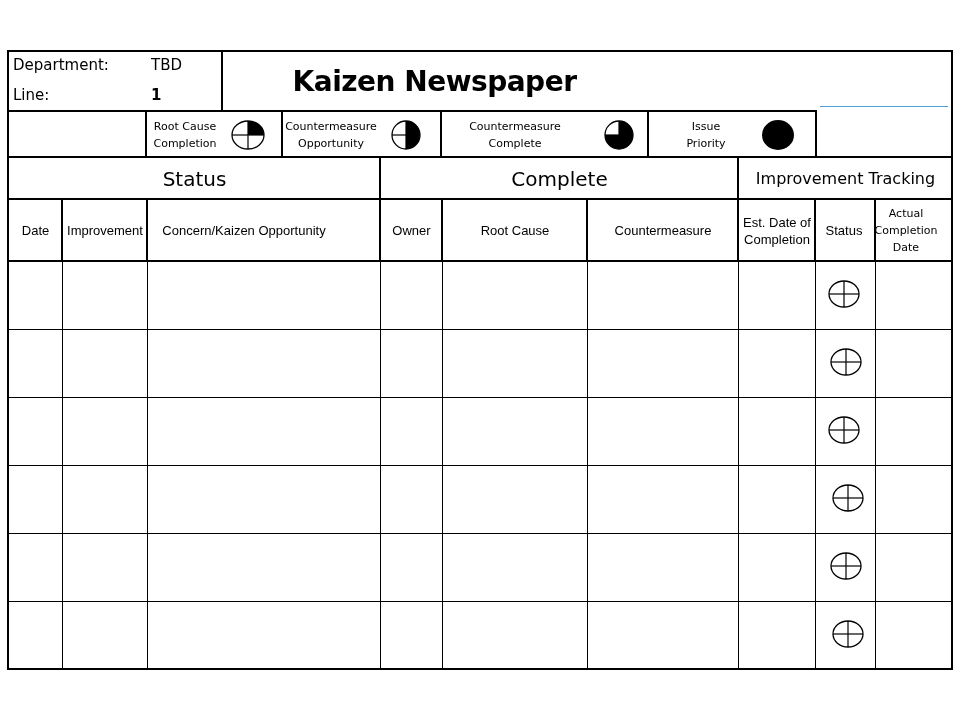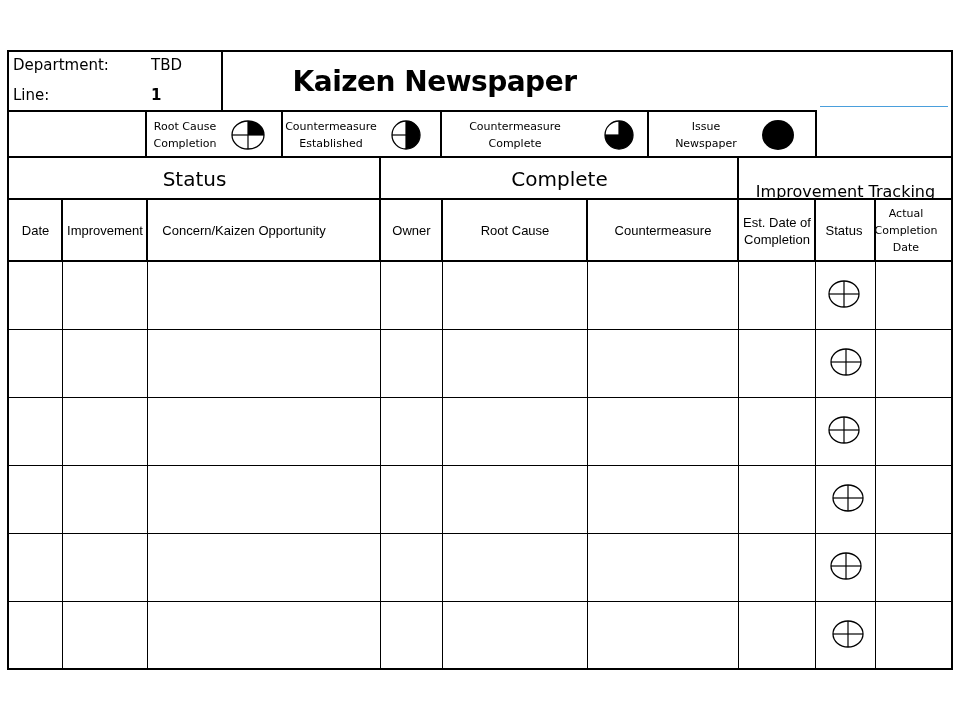--- a/index.html
+++ b/index.html
@@ -102,21 +102,21 @@
       <ellipse cx="17" cy="15" rx="16" ry="14" fill="none" stroke="#000" stroke-width="1.3"></ellipse>
       <line x1="1" y1="15" x2="33" y2="15" stroke="#000" stroke-width="1.2"></line>
       <line x1="17" y1="1" x2="17" y2="29" stroke="#000" stroke-width="1.2"></line>
     </svg>
   </span>
 </div>
 
 <div class="legend-cell" style="left:283px; width:158px;">
   <div class="legend-text" style="width:96px;">
     <div>Countermeasure</div>
-    <div>Established</div>
+    <div>Opportunity</div>
   </div>
   <span style="margin-left:12px; display:inline-block; width:30px; height:30px;">
     <svg width="30" height="30" viewBox="0 0 30 30">
       <path d="M15 1 A14 14 0 0 1 15 29 Z" fill="#000"></path>
       <circle cx="15" cy="15" r="14" fill="none" stroke="#000" stroke-width="1.3"></circle>
       <line x1="1" y1="15" x2="15" y2="15" stroke="#000" stroke-width="1.2"></line>
       <line x1="15" y1="1" x2="15" y2="29" stroke="#000" stroke-width="1.2"></line>
     </svg>
   </span>
 </div>
@@ -132,36 +132,36 @@
       <circle cx="15" cy="15" r="14" fill="none" stroke="#000" stroke-width="1.3"></circle>
       <line x1="1" y1="15" x2="15" y2="15" stroke="#000" stroke-width="1.2"></line>
       <line x1="15" y1="1" x2="15" y2="15" stroke="#000" stroke-width="1.2"></line>
     </svg>
   </span>
 </div>
 
 <div class="legend-cell" style="left:649px; width:166px;">
   <div class="legend-text" style="width:90px;padding-left:24px;">
     <div>Issue</div>
-    <div>Newspaper</div>
+    <div>Priority</div>
   </div>
   <span style="margin-left:22px; display:inline-block; width:34px; height:32px;">
     <svg width="34" height="32" viewBox="0 0 34 32">
       <ellipse cx="17" cy="16" rx="16" ry="15" fill="#000"></ellipse>
     </svg>
   </span>
 </div>
 
 <div class="logo">
   <div class="logo-line"></div>
 </div>
 
 <div class="section-header" style="left:9px; width:371px;">Status</div>
 <div class="section-header" style="left:381px; width:357px;">Complete</div>
-<div class="section-header small" style="left:739px; width:213px;margin-top:13px;">Improvement Tracking</div>
+<div class="section-header small" style="left:739px; width:213px;">Improvement Tracking</div>
 
 <div class="col-header" style="left:9px; width:53px;">Date</div>
 <div class="col-header" style="left:63px; width:84px;">Improvement</div>
 <div class="col-header" style="left:148px; width:192px;">Concern/Kaizen Opportunity</div>
 <div class="col-header" style="left:381px; width:61px;">Owner</div>
 <div class="col-header" style="left:443px; width:144px;">Root Cause</div>
 <div class="col-header" style="left:588px; width:150px;">Countermeasure</div>
 <div class="col-header" style="left:739px; width:76px; flex-direction:column;">
   <div>Est. Date of</div>
   <div>Completion</div>

